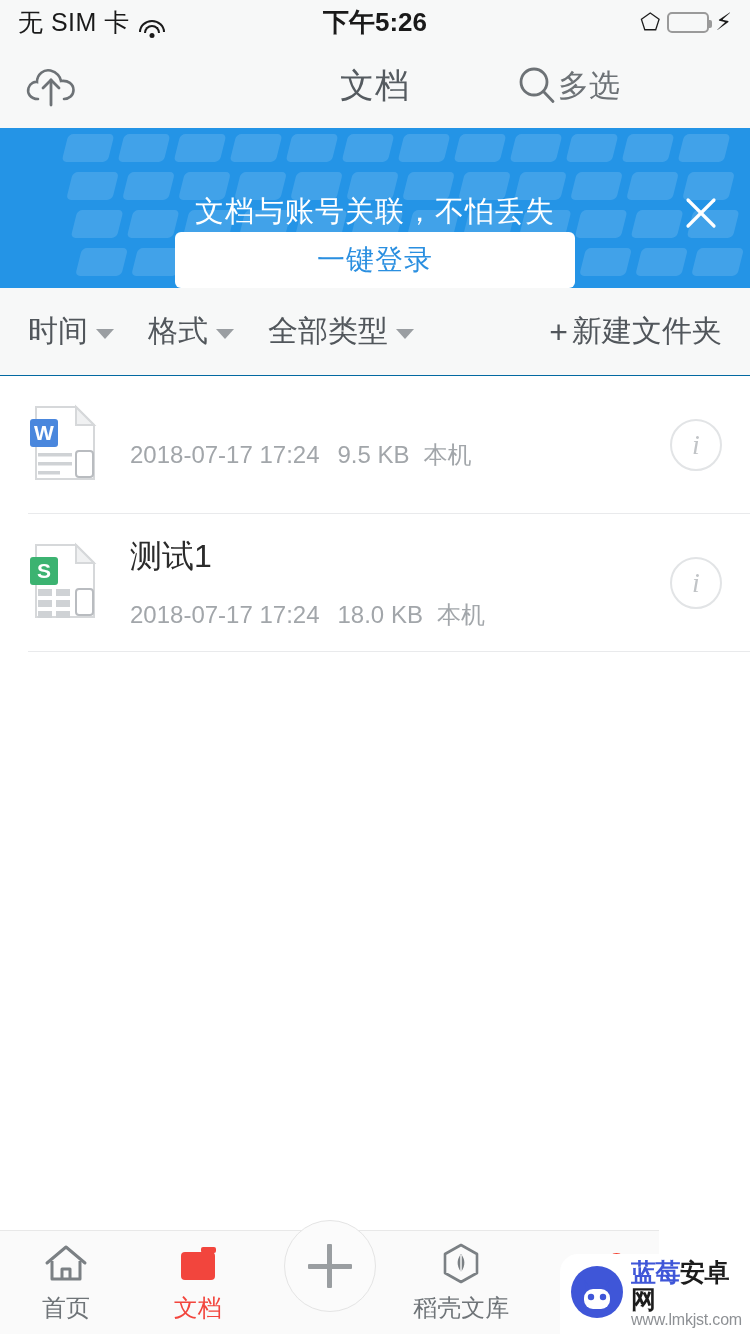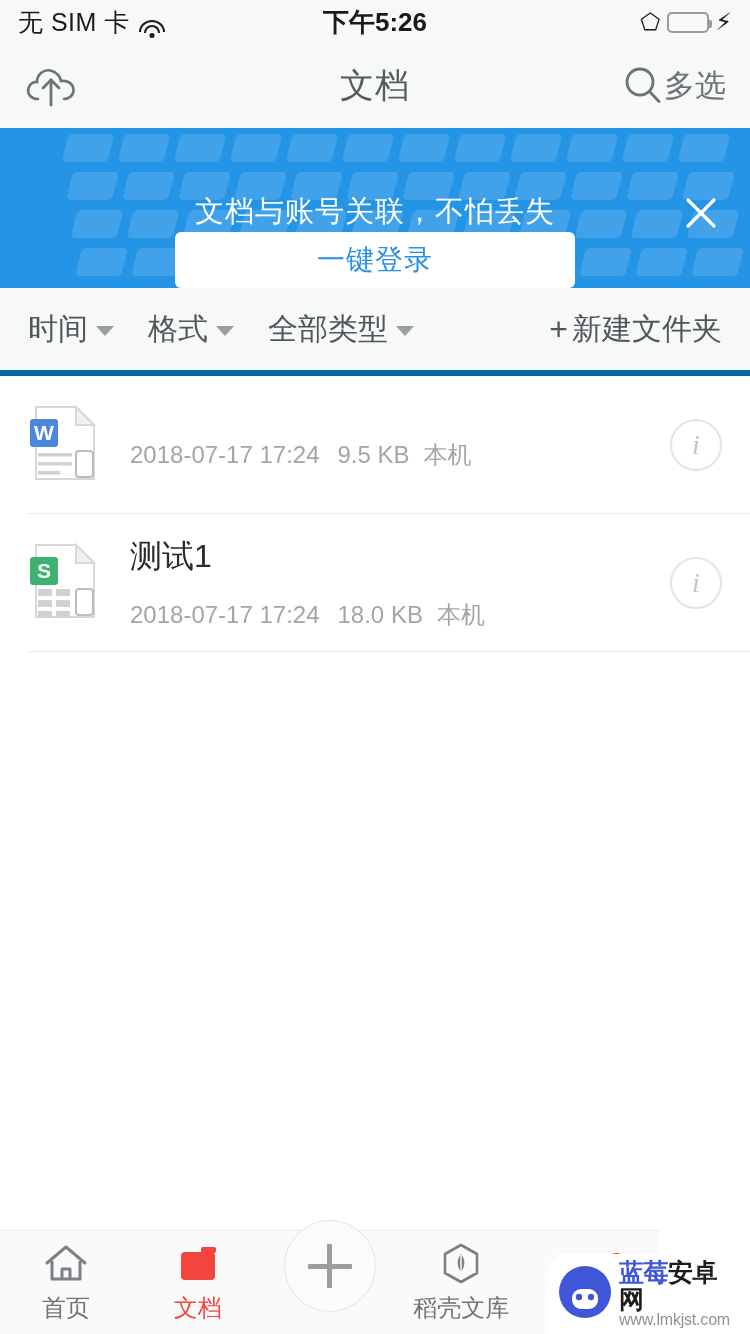--- a/index.html
+++ b/index.html
@@ -51,21 +51,21 @@
   
   .navbar {
     position: absolute; top: 44px; left: 0;
     width: 750px; height: 84px;
     background: #f7f8f8;
     display: flex; align-items: center;
     padding: 0 24px;
   }
   .nav-left { flex: 1; display: flex; align-items: center; }
   .nav-title { font-size: 34px; color: #555b60; letter-spacing: 1px; }
-  .nav-right { flex: 1; display: flex; align-items: center; justify-content: flex-end; }
+  .nav-right { flex: 1; display: flex; align-items: center; justify-content: center; }
   .nav-multi { font-size: 31px; color: #6d7276; }
   .ico-cloud { width: 54px; height: 46px; display:block; }
   .ico-search { width: 42px; height: 42px; display:block; }
 
   
   .banner {
     position: absolute; top: 128px; left: 0;
     width: 750px; height: 160px;
     background: #2494e6;
     overflow: hidden;
@@ -91,21 +91,21 @@
     width: 46px; height: 46px;
   }
 
   
   .filterbar {
     position: absolute; top: 288px; left: 0;
     width: 750px; height: 88px;
     background: #f7f8f8;
     display: flex; align-items: center;
     padding: 0 28px;
-    border-bottom: 6px solid #0369a1;
+    border-bottom: 1px solid #0369a1;
   }
   .filter-item {
     display: flex; align-items: center; gap: 8px;
     font-size: 30px; color: #51565b; margin-right: 34px;
   }
   .caret {
     width: 0; height: 0;
     border-left: 9px solid transparent;
     border-right: 9px solid transparent;
     border-top: 10px solid #9a9ea2;
@@ -171,21 +171,21 @@
   }
   .fab .bar-h { position: absolute; width: 44px; height: 5px; background: #9a9ea1; border-radius: 1px; }
   .fab .bar-v { position: absolute; width: 5px; height: 44px; background: #9a9ea1; border-radius: 1px; }
   .badge-dot {
     position: absolute; width: 17px; height: 17px; border-radius: 50%;
     background: #f4402f; top: 22px; right: 34px;
   }
 
   
   .watermark {
-    position: absolute; right: 12px; bottom: 0;
+    position: absolute; right: 0; bottom: 0;
     width: 190px; height: 80px;
     background: #ffffff;
     border-top-left-radius: 18px;
     display: flex; align-items: center; gap: 7px;
     padding: 0 6px 0 10px;
     z-index: 10;
   }
   .wm-logo { width: 54px; height: 54px; flex: none; }
   .wm-text { display: flex; flex-direction: column; line-height: 1.05; }
   .wm-title { font-size: 25px; font-weight: bold; letter-spacing: -0.5px; }

